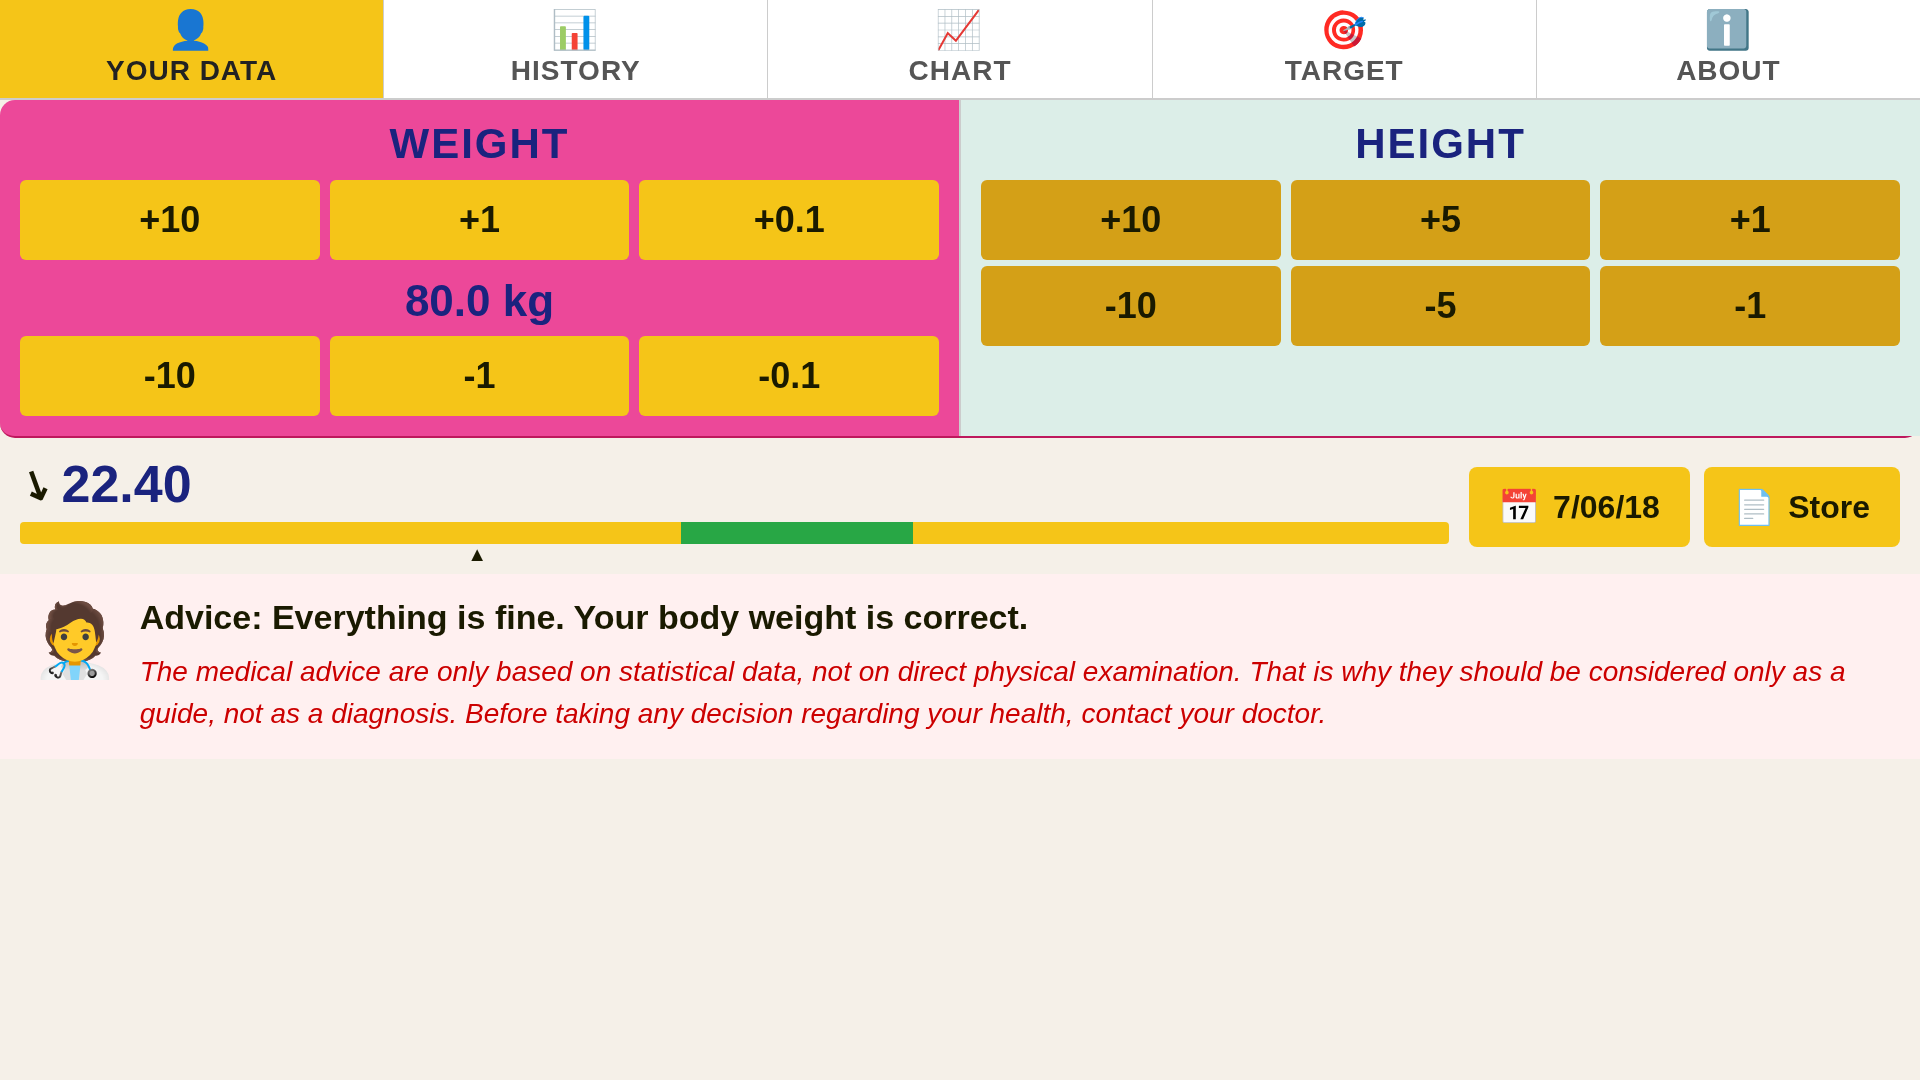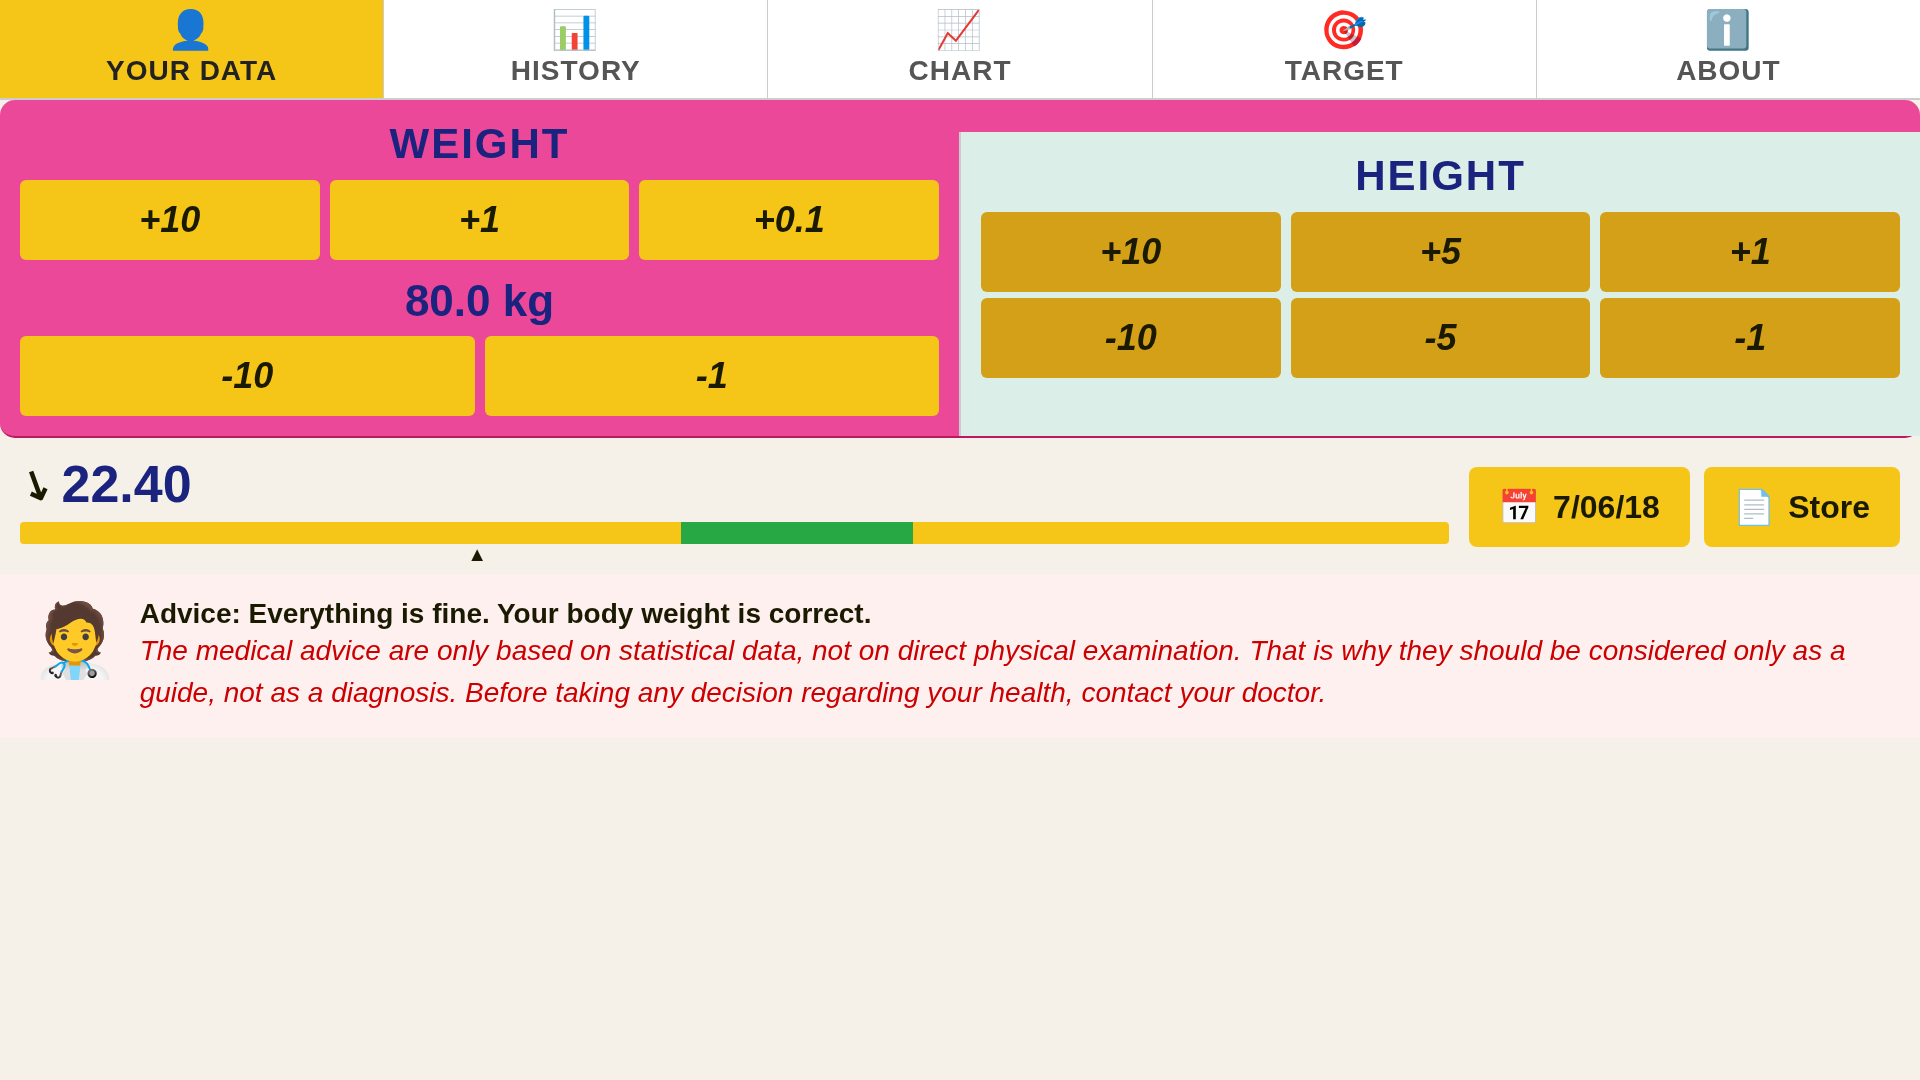--- a/index.html
+++ b/index.html
@@ -54,21 +54,20 @@
       border-bottom: 2px solid #be185d;
       border-radius: 15px;
     }
     .wh-panel {
       flex: 1;
       padding: 10px 20px 14px;
     }
     .wh-panel.height-panel {
       background: #dceee8;
       border-left: 2px solid #ccc;
-      margin-top: 32px;
     }
     .wh-title {
       text-align: center;
       font-size: 42px;
       font-weight: 900;
       color: #1a237e;
       padding: 10px 0 12px;
       letter-spacing: 2px;
     }
     .btn-row {
@@ -79,21 +78,21 @@
     .adj-btn {
       flex: 1;
       height: 80px;
       font-size: 36px;
       font-weight: 900;
       border: none;
       border-radius: 6px;
       cursor: pointer;
       color: #1a1a00;
     }
-    .wh-panel .adj-btn { background: #f5c518; font-style: italic; }
+    .wh-panel .adj-btn { background: #f5c518; }
     .height-panel .adj-btn { background: #d4a017; }
     .current-value {
       text-align: center;
       font-size: 44px;
       font-weight: 700;
       color: #1a237e;
       padding: 10px 0;
     }
 
     
@@ -195,23 +194,24 @@
     }
     .doctor-icon {
       font-size: 72px;
       min-width: 80px;
       text-align: center;
     }
     .advice-text {
       flex: 1;
     }
     .advice-main {
-      font-size: 28px;
+      font-size: 34px;
       font-weight: 700;
       color: #1a1a00;
+      margin-bottom: 14px;
     }
     .advice-disclaimer {
       font-size: 28px;
       color: #cc0000;
       font-style: italic;
       line-height: 1.5;
     }
   </style>
 </head>
 <body>
@@ -247,20 +247,21 @@
       <div class="wh-title">WEIGHT</div>
       <div class="btn-row">
         <button class="adj-btn">+10</button>
         <button class="adj-btn">+1</button>
         <button class="adj-btn">+0.1</button>
       </div>
       <div class="current-value">80.0 kg</div>
       <div class="btn-row">
         <button class="adj-btn">-10</button>
         <button class="adj-btn">-1</button>
+        <button class="adj-btn">-0.1</button>
       </div>
     </div>
 
     <div class="wh-panel height-panel">
       <div class="wh-title">HEIGHT</div>
       <div class="btn-row">
         <button class="adj-btn">+10</button>
         <button class="adj-btn">+5</button>
         <button class="adj-btn">+1</button>
       </div>

